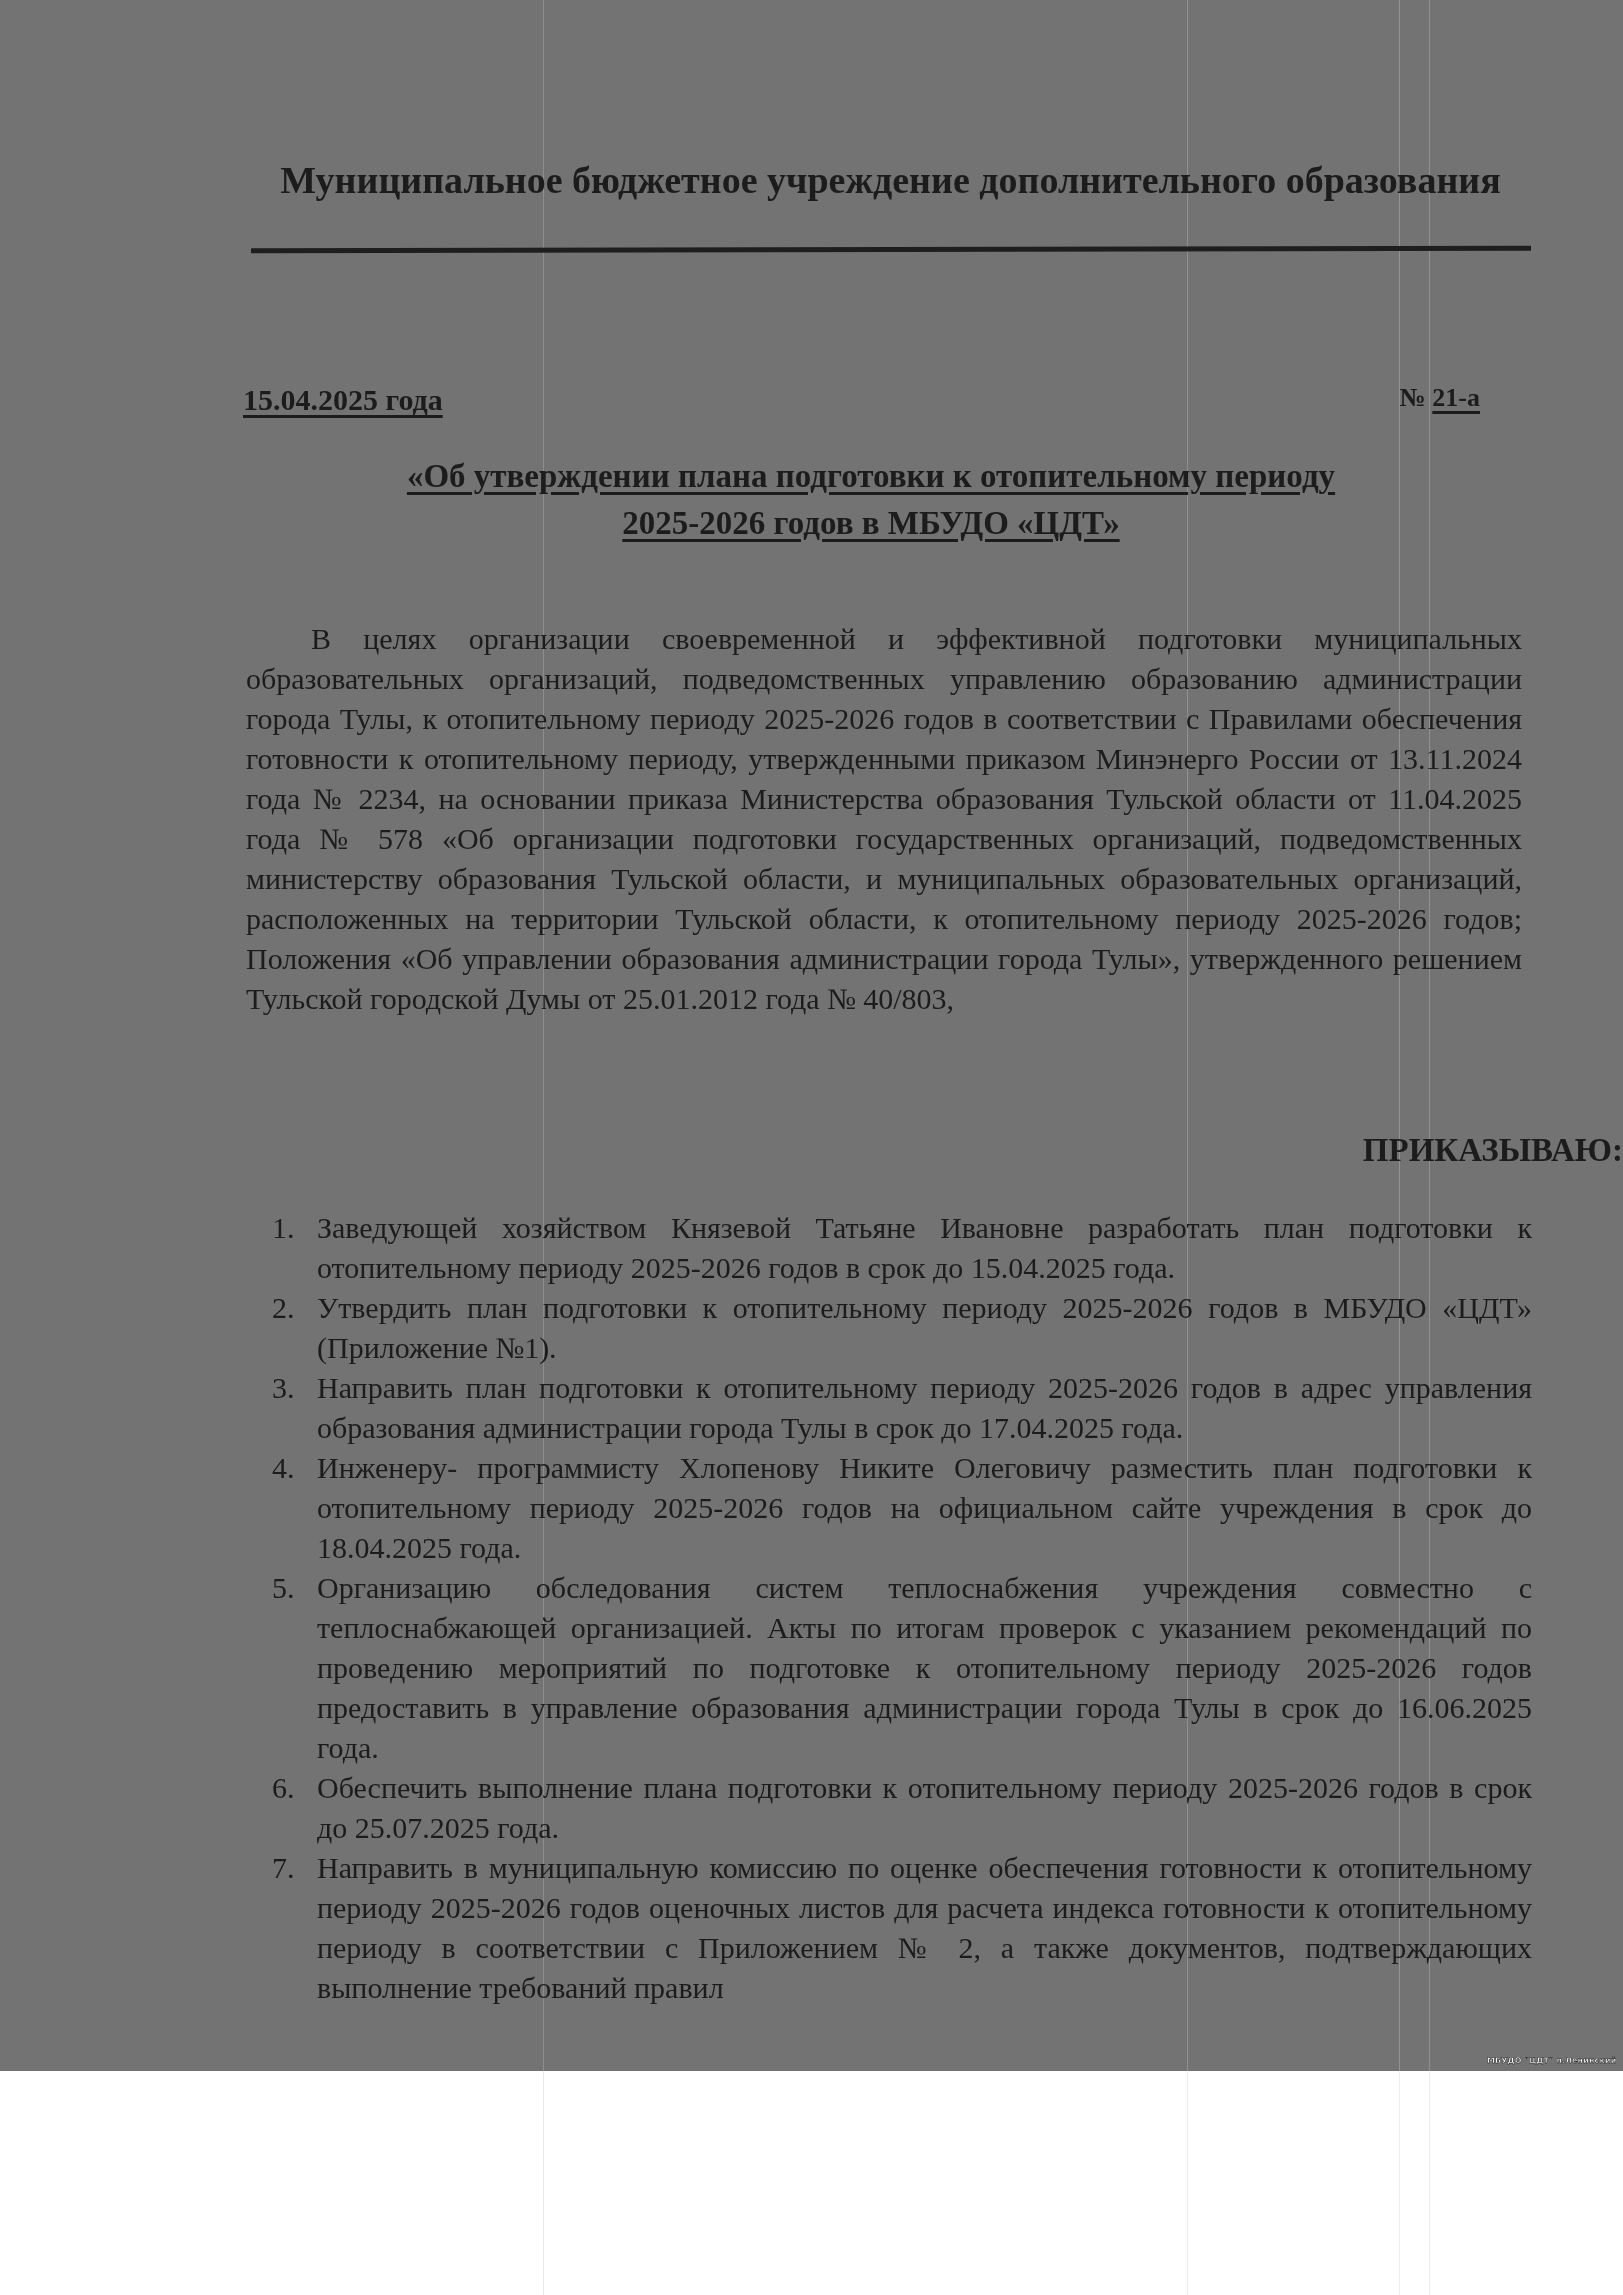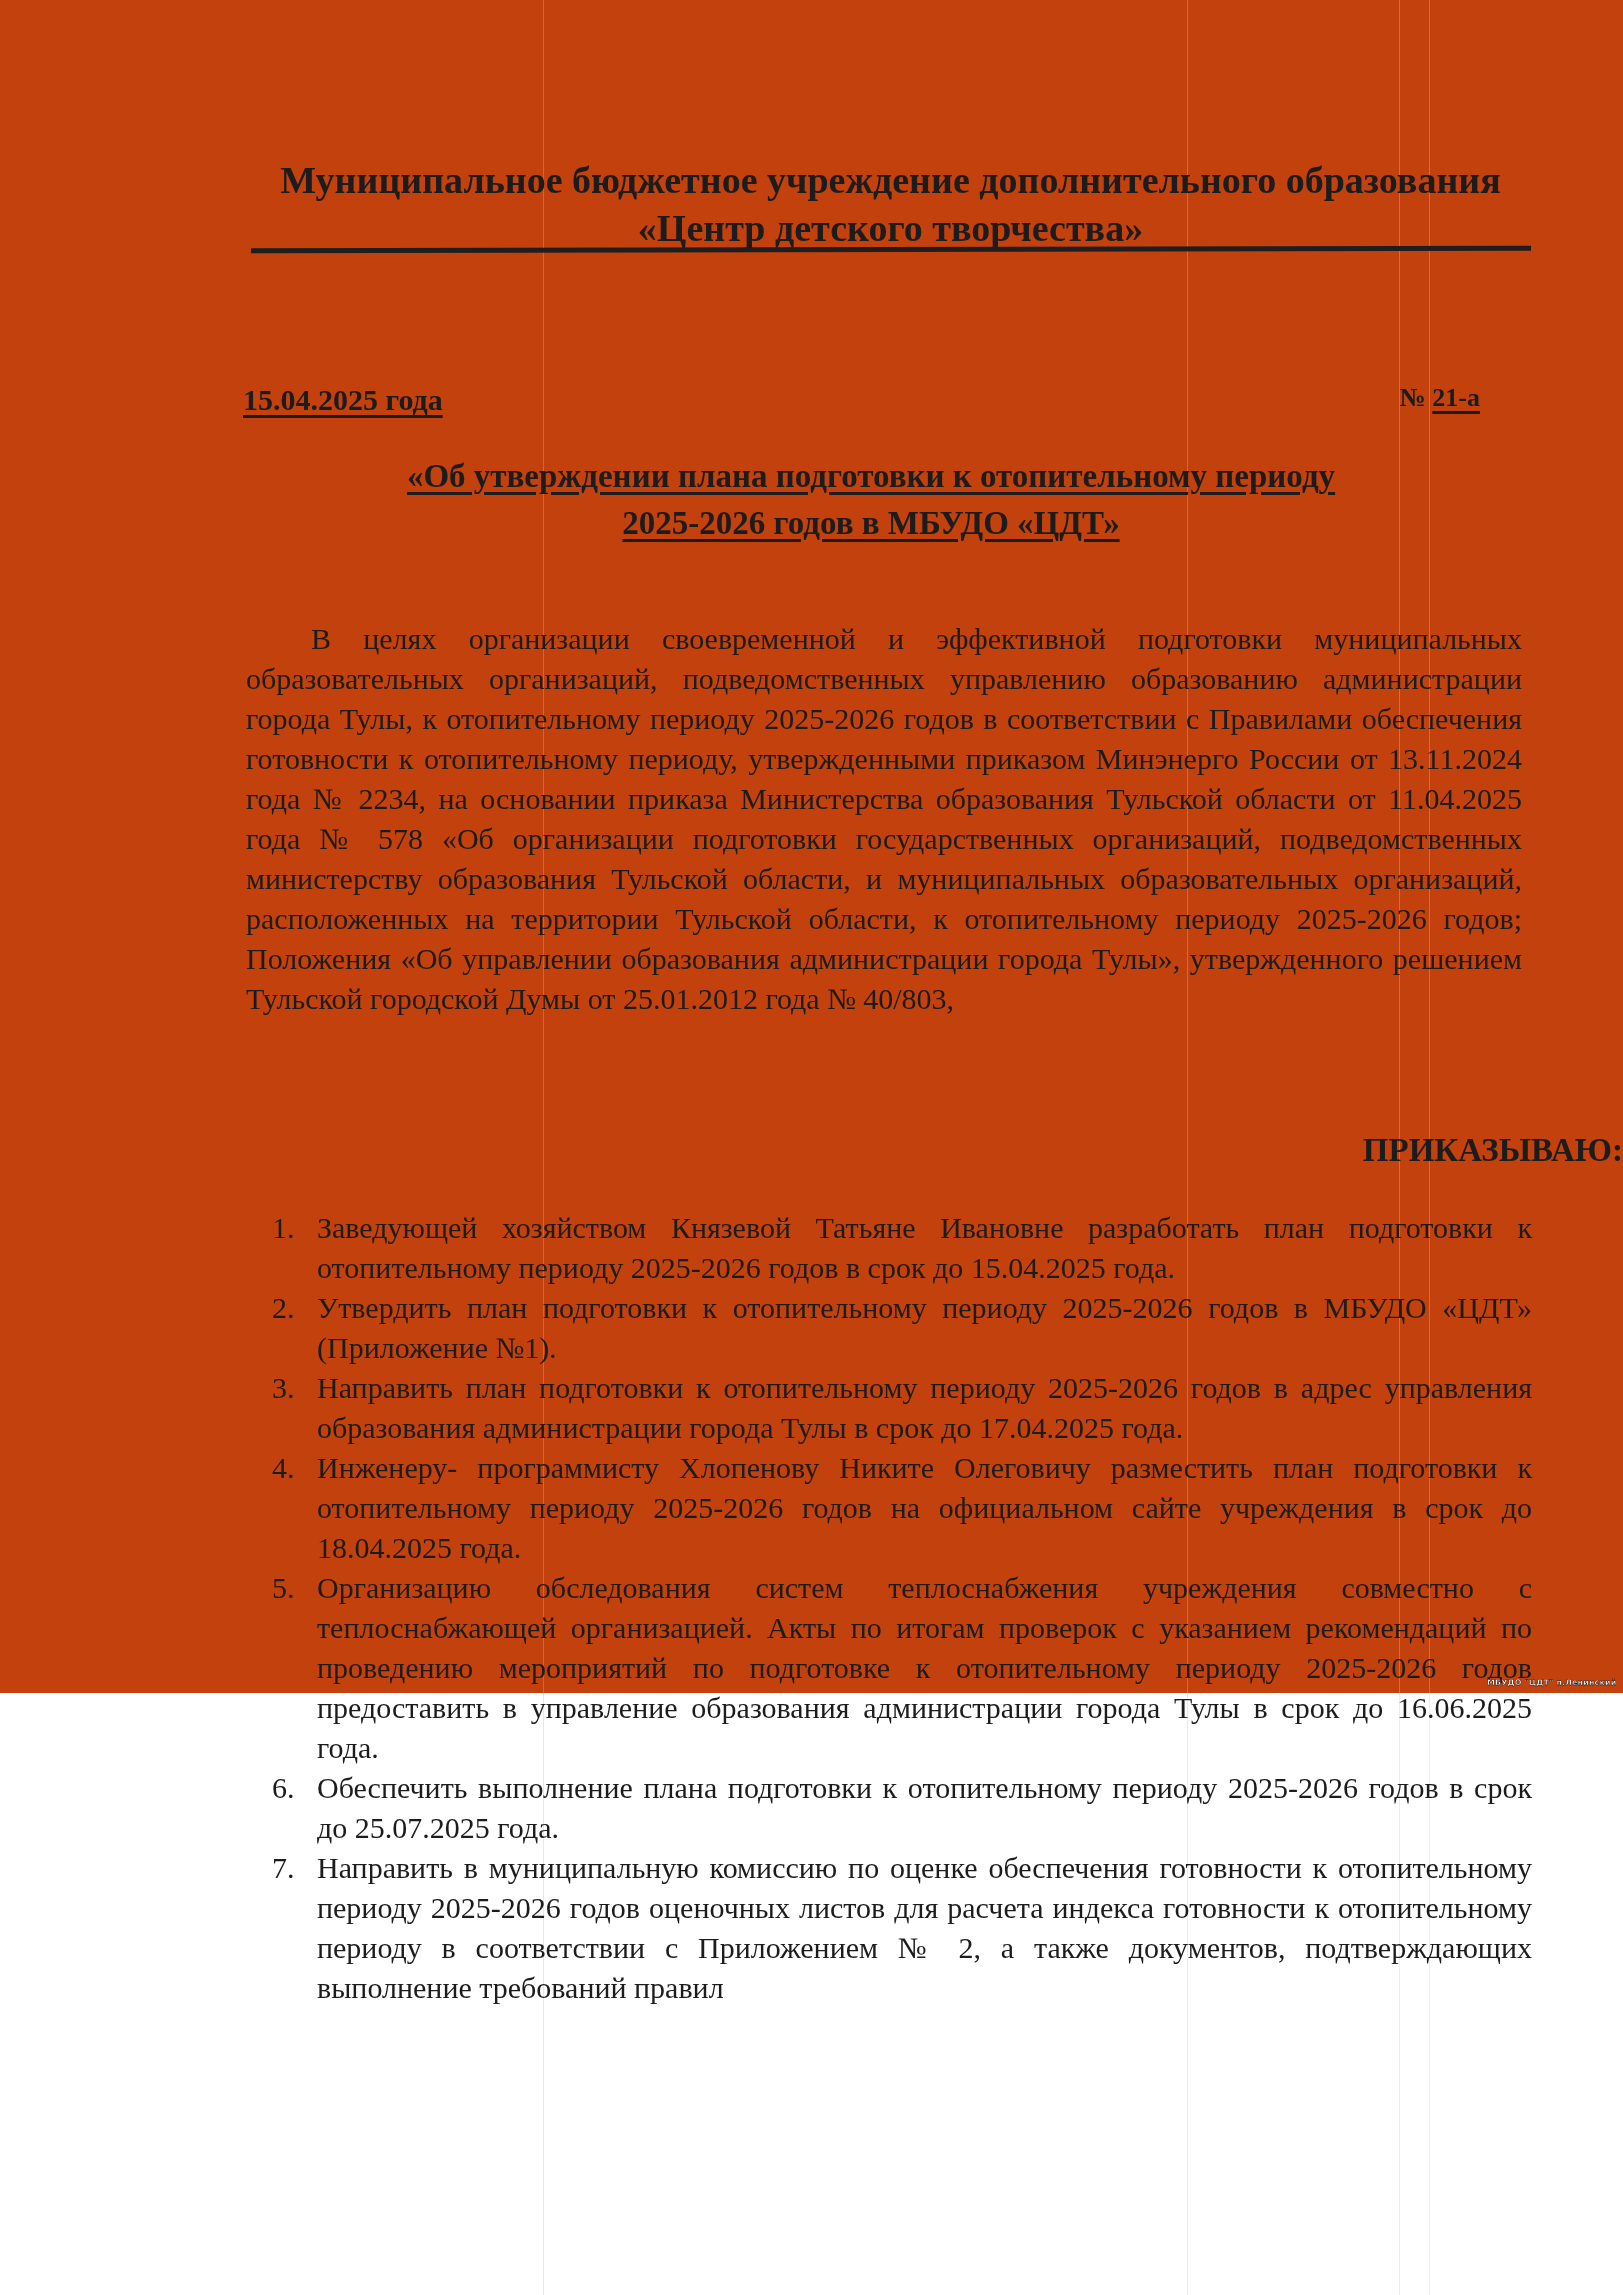--- a/index.html
+++ b/index.html
@@ -1,21 +1,21 @@
 <!DOCTYPE html>
 <html style="font-size:10.5px"><head>
   <meta charset="utf-8">
   <style>
     html, body { margin: 0; padding: 0; background: #ffffff; }
     body {
       width: 1623px; height: 2295px; position: relative; overflow: hidden;
       font-family: "Liberation Serif", "DejaVu Serif", serif;
       color: #1c1c1c;
     }
-    .page { position: absolute; left: 0; top: 0; width: 1623px; height: 1693px; background: #c2410c; }
+    .page { position: absolute; left: 0; top: 0; width: 1623px; height: 2071px; background: #737373; }
 
     
     .streak { position: absolute; top: 0; height: 2295px; width: 1.3px; opacity: .35; }
 
     .org {
       position: absolute; left: 249px; width: 1283px; top: 156px;
       text-align: center; font-weight: bold; font-size: 38px; line-height: 48px;
     }
     .org-rule {
       position: absolute; left: 251px; width: 1280px; top: 247px; height: 5.2px;
@@ -68,21 +68,20 @@
 <body>
 
 <div class="page">
   <div class="streak" style="left:543px;background:#b9b9c8;"></div>
   <div class="streak" style="left:1187px;background:#d8c2b0;"></div>
   <div class="streak" style="left:1399px;background:#f3d25a;"></div>
   <div class="streak" style="left:1429px;background:#c6c6d6;"></div>
 
   <div class="org">
     <div>Муниципальное бюджетное учреждение дополнительного образования</div>
-    <div>«Центр детского творчества»</div>
   </div>
   <div class="org-rule"></div>
 
 
   <div class="date">15.04.2025 года</div>
   <div class="number">
     <span>№ </span><span class="num-val">21-а</span>
   </div>
 
   <div class="subject">

